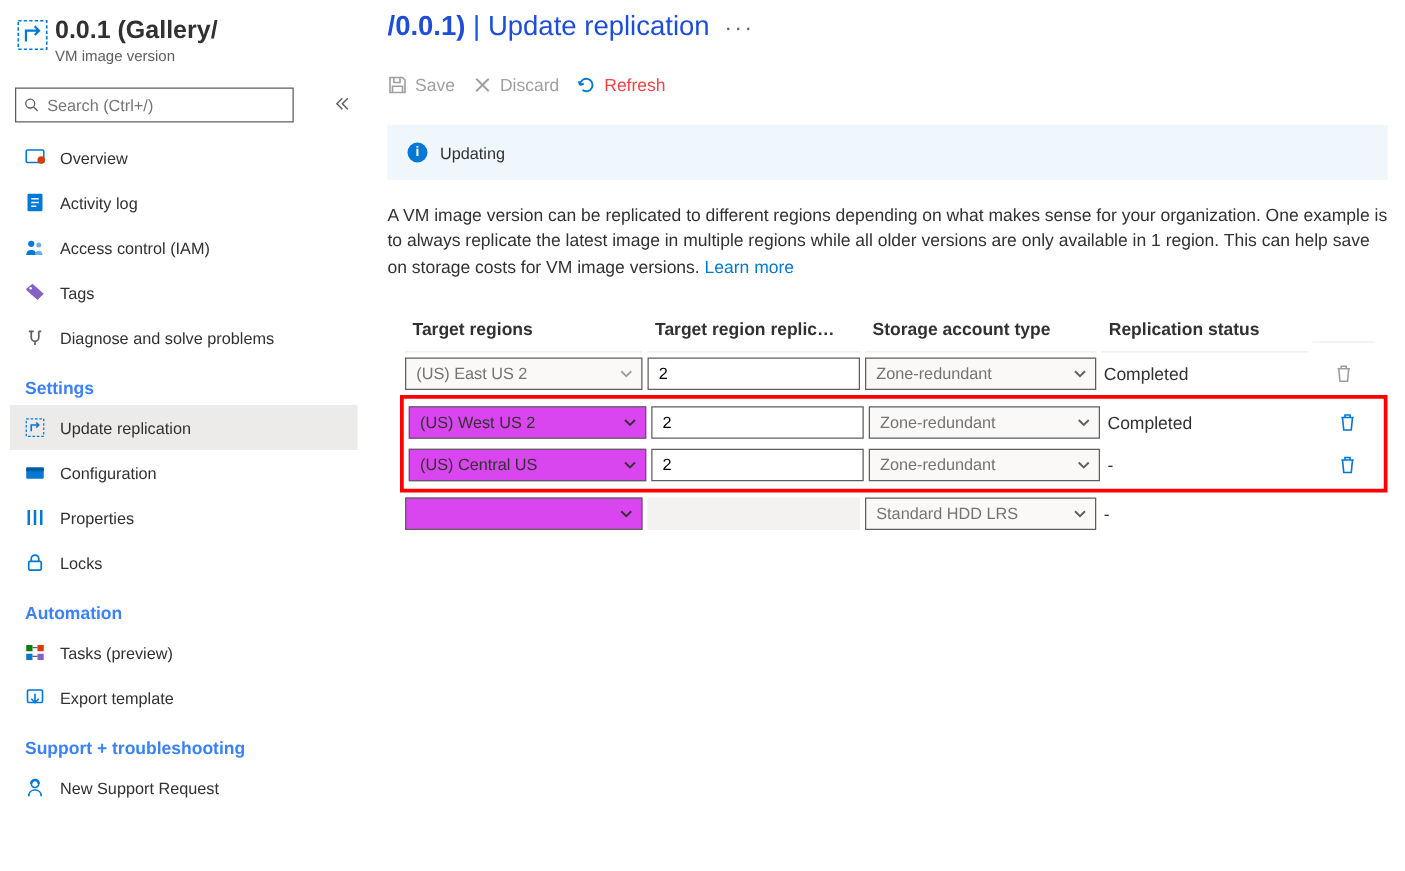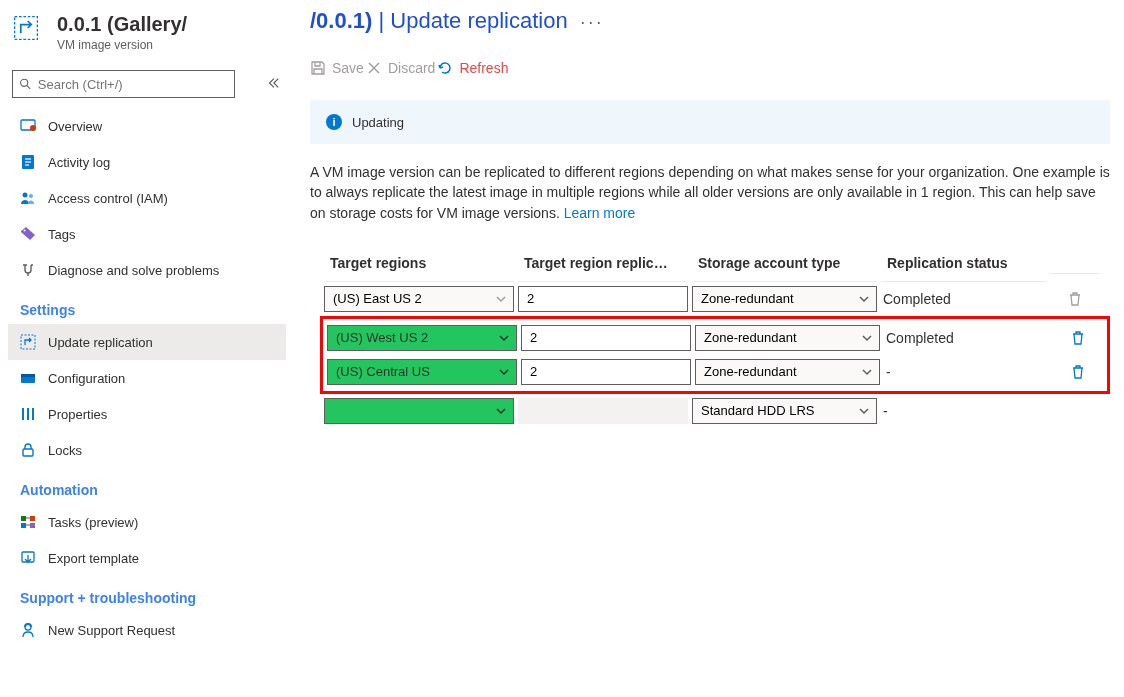--- a/index.html
+++ b/index.html
@@ -15,21 +15,21 @@
   }
   .sidebar {
     width: 286px;
     flex-shrink: 0;
     padding: 8px 0 0 8px;
     border-right: none;
   }
   .header-row {
     display: flex;
     align-items: flex-start;
-    gap: 17px;
+    gap: 4px;
     padding: 4px 0 12px 4px;
   }
   .resource-icon {
     width: 28px; height: 28px;
     flex-shrink: 0;
     margin-top: 2px;
   }
   .title-block .title {
     font-size: 20px;
     font-weight: 600;
@@ -101,21 +101,21 @@
   .page-title {
     font-size: 22px;
     font-weight: 600;
     color: #1d4ed8;
     text-align: center;
   }
   .page-title .thin { font-weight: 400; }
   .toolbar {
     display: flex;
     align-items: center;
-    gap: 2px;
+    gap: 14px;
     height: 36px;
     margin-bottom: 14px;
   }
   .tool-btn {
     display: flex;
     align-items: center;
     gap: 6px;
     font-size: 14px;
     color: #ef4444;
     cursor: pointer;
@@ -158,24 +158,24 @@
     text-overflow: ellipsis;
   }
   .select-box {
     display: flex;
     align-items: center;
     justify-content: space-between;
     border: 1px solid #605e5c;
     height: 26px;
     padding: 0 6px 0 8px;
     font-size: 13px;
-    background: #22c55e;
+    background: #d946ef;
   }
   .select-box.disabled {
-    color: #000000;
+    color: #737373;
     background: #faf9f8;
   }
   .text-input {
     height: 26px;
     border: 1px solid #605e5c;
     padding: 0 8px;
     font-size: 13px;
     width: 100%;
   }
   .status-cell {

